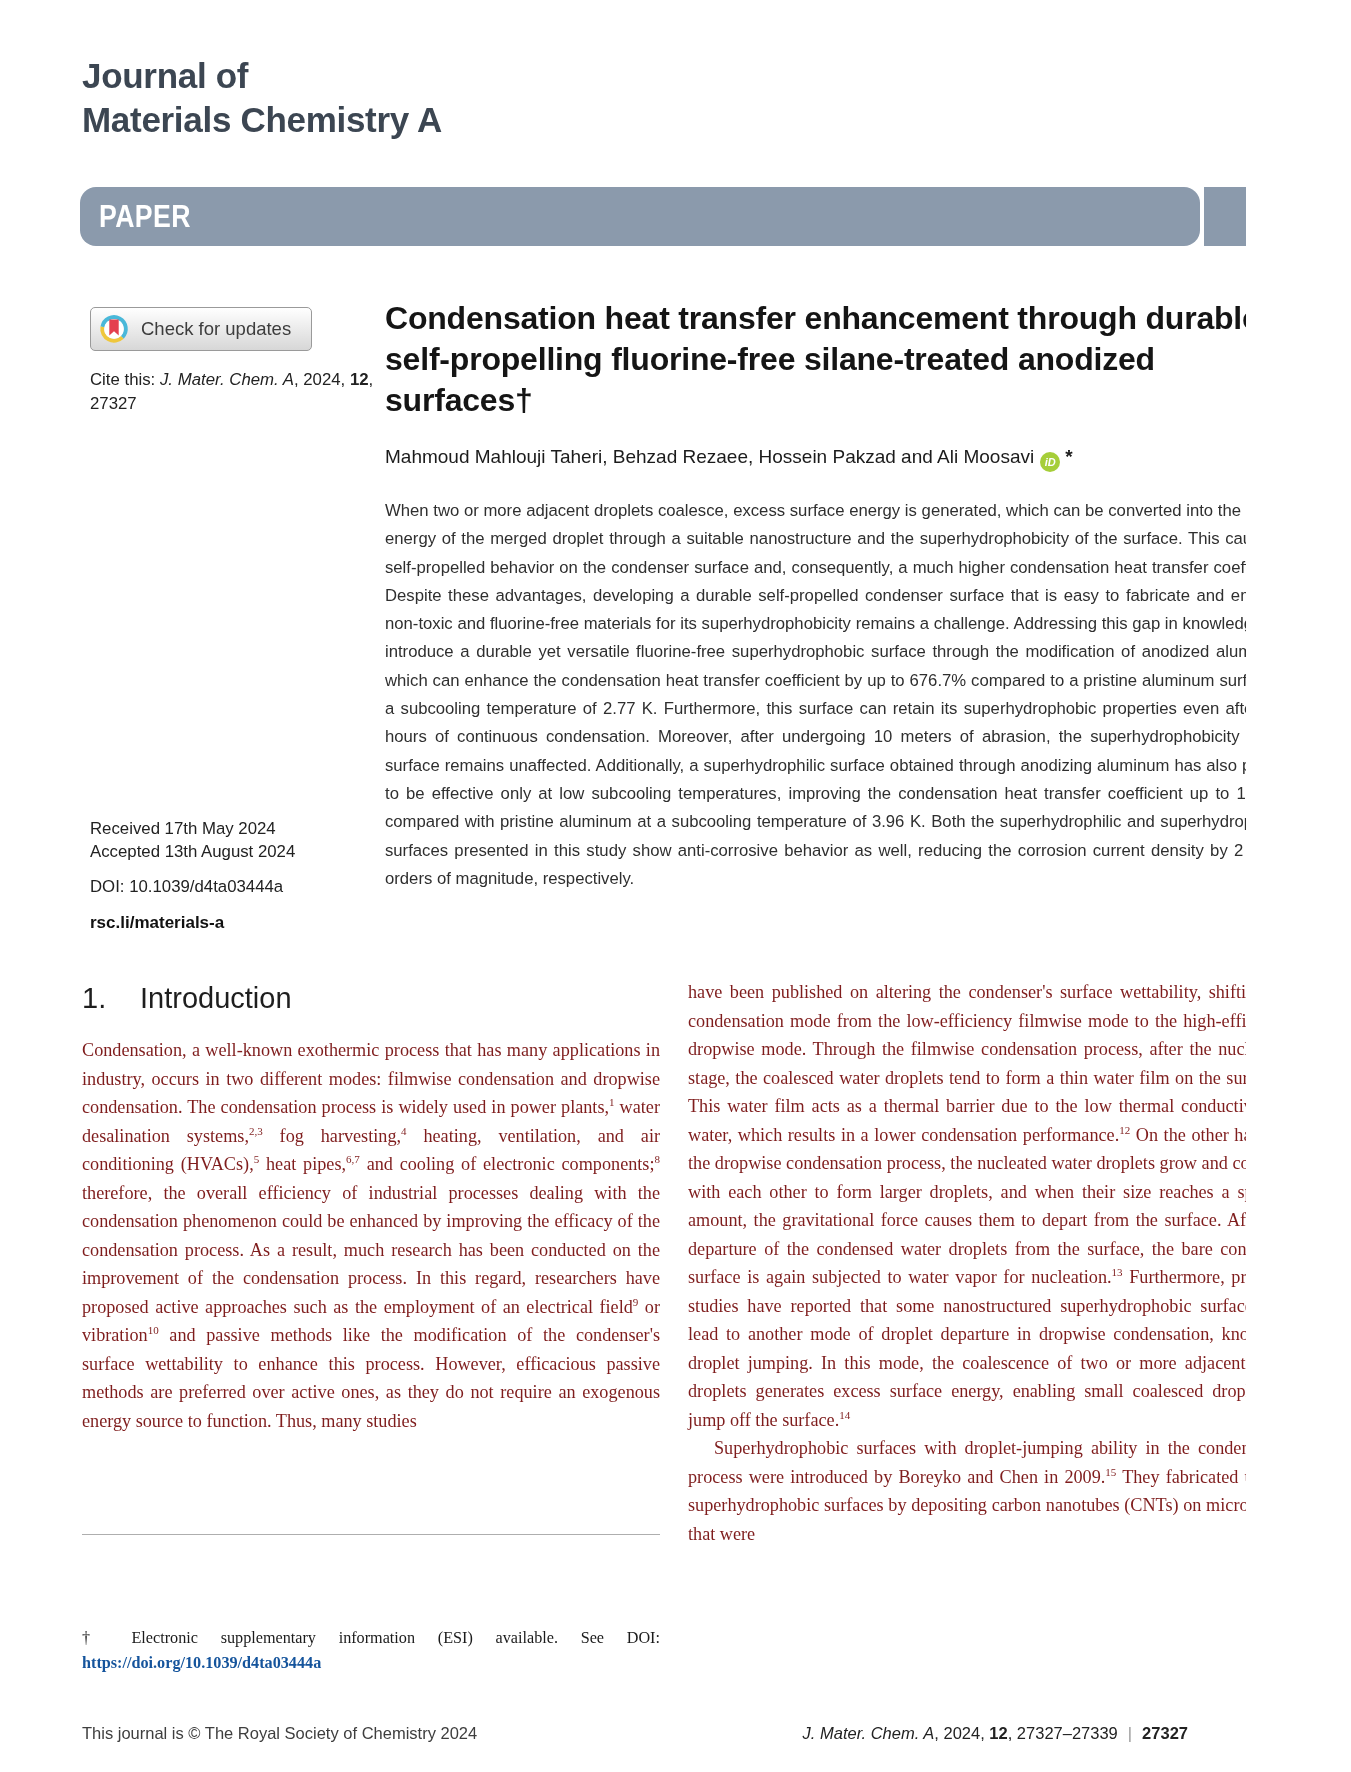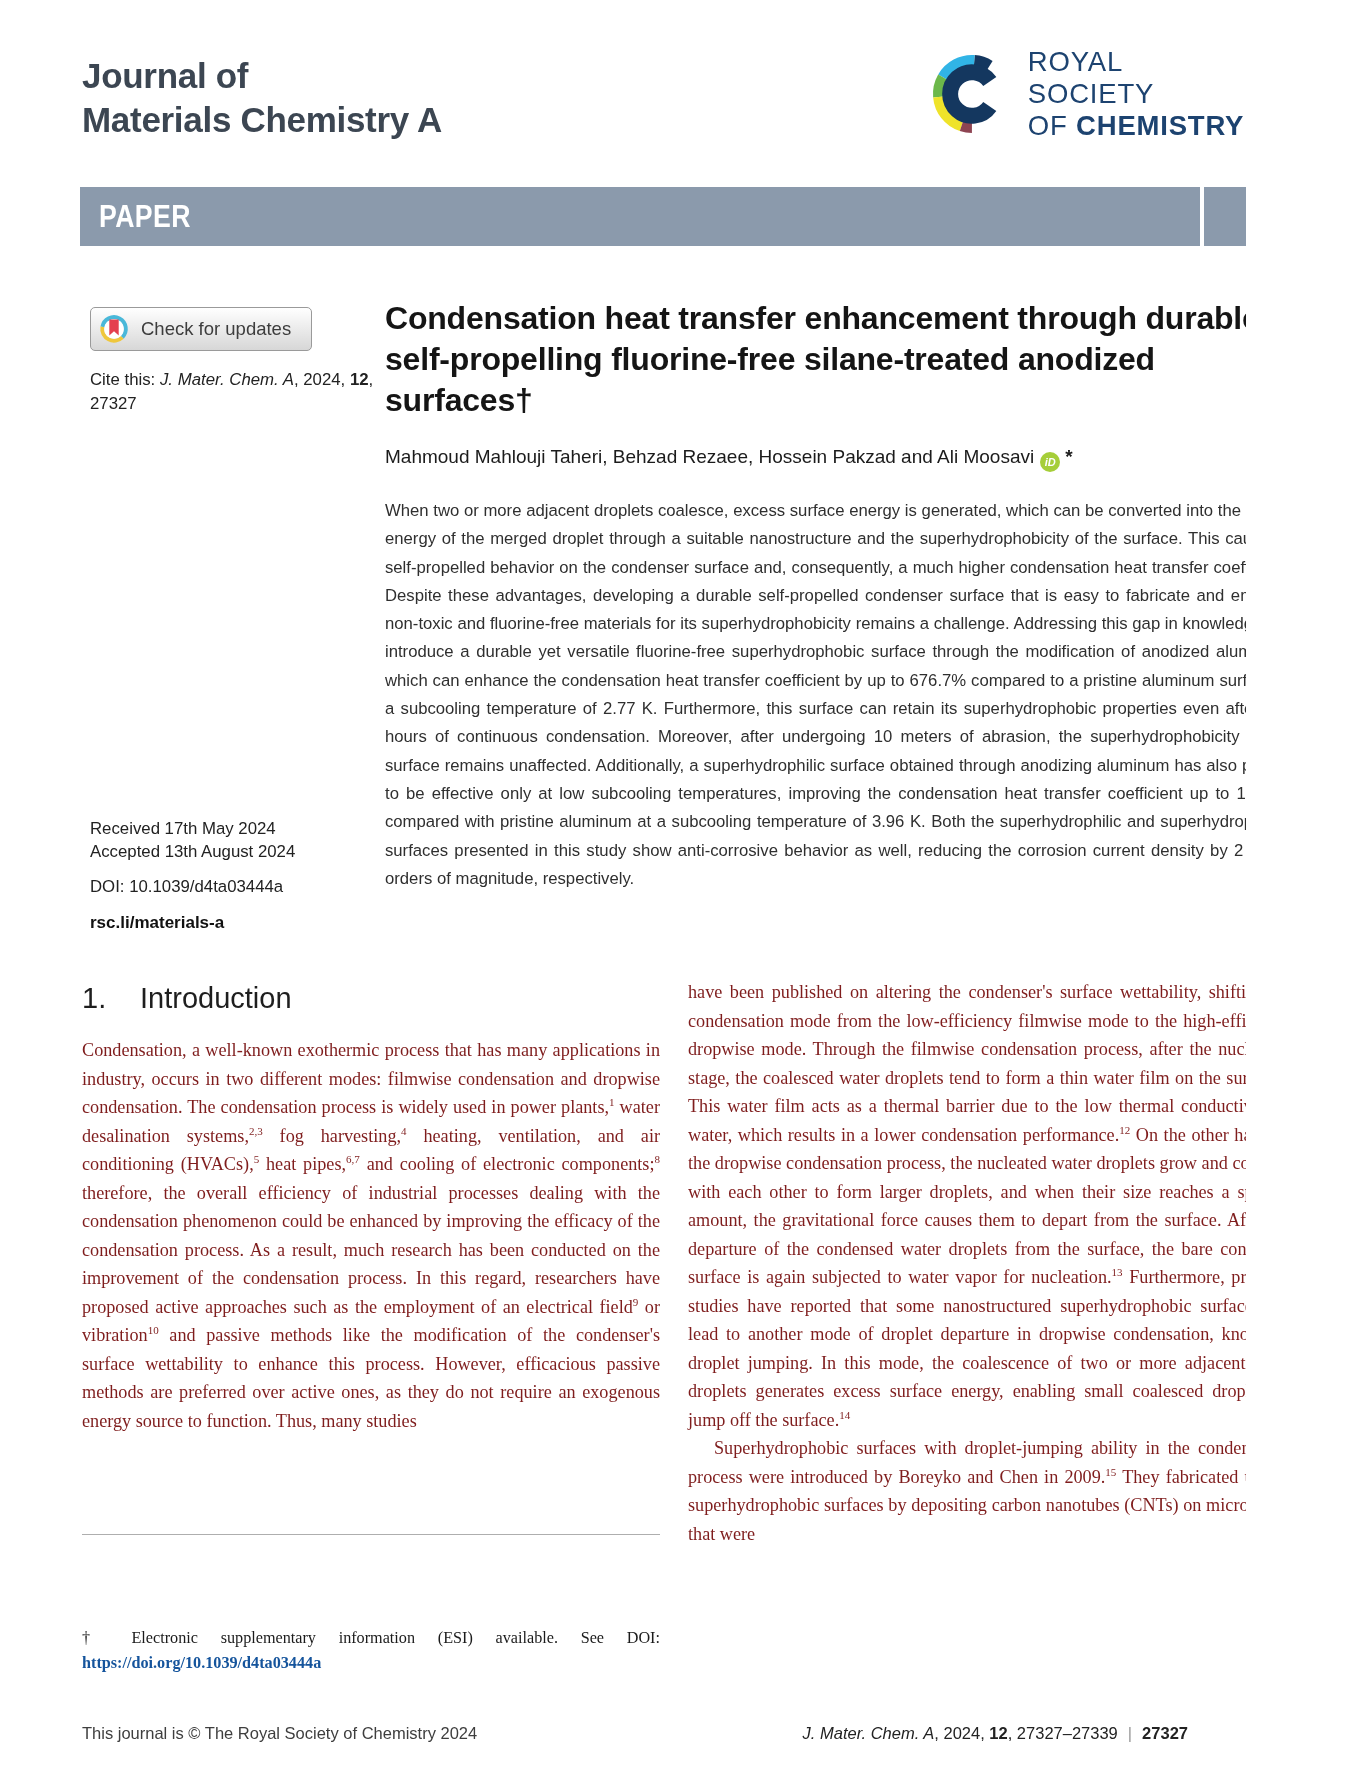--- a/index.html
+++ b/index.html
@@ -8,21 +8,21 @@
 
   
   .journal-title { position:absolute; left:82px; top:54px; font-size:35px; line-height:44px;
                    font-weight:700; color:#3c4652; letter-spacing:-0.3px; }
   .rsc-logo { position:absolute; left:930px; top:46px; display:flex; align-items:center; }
   .rsc-mark { width:88px; height:94px; }
   .rsc-text { margin-left:14px; font-size:27.5px; line-height:32px; color:#1d4370; letter-spacing:0.8px; }
   .rsc-text .bold { font-weight:700; }
 
   
-  .banner-main { position:absolute; left:80px; top:187px; width:1120px; height:59px; background:#8b9aac; }
+  .banner-main { position:absolute; left:80px; top:187px; width:1120px; height:59px; background:#8b9aac;border-radius:16px; }
   .banner-tab  { position:absolute; left:1204px; top:187px; width:64px; height:59px; background:#8b9aac;
                  border-radius:0 10px 10px 0; }
   .banner-label { color:#ffffff; font-weight:700; font-size:31px; line-height:59px; padding-left:22px;
                   display:inline-block; transform:scaleX(0.86); transform-origin:0 50%; letter-spacing:0.5px; }
 
   
   .check-btn { position:absolute; left:90px; top:307px; width:222px; height:44px; box-sizing:border-box;
                border:1px solid #9a9a9a; border-radius:5px; background:linear-gradient(#ffffff,#d7d7d7);
                display:flex; align-items:center; cursor:pointer; }
   .check-btn svg { width:32px; height:32px; margin-left:7px; flex:0 0 auto; }
@@ -73,34 +73,20 @@
 </head>
 <body>
 
 <div class="page">
 
   <div class="journal-title">
     <div>Journal of</div>
     <div>Materials Chemistry A</div>
   </div>
 
-  <div class="rsc-logo">
-    <svg class="rsc-mark" viewBox="0 0 100 110" aria-hidden="true">
-      <path d="M71.2,21.1 A40,40 0 0 0 52.8,15.1" fill="none" stroke="#14375f" stroke-width="13"></path>
-      <path d="M52.8,15.1 A40,40 0 0 0 15.4,35.0" fill="none" stroke="#31b4e6" stroke-width="13"></path>
-      <path d="M15.4,35.0 A40,40 0 0 0 10.2,58.5" fill="none" stroke="#6cb84a" stroke-width="13"></path>
-      <path d="M10.2,58.5 A40,40 0 0 0 37.6,93.0" fill="none" stroke="#efe32a" stroke-width="13"></path>
-      <path d="M37.6,93.0 A40,40 0 0 0 50.0,95.0" fill="none" stroke="#8e4452" stroke-width="13"></path>
-      <path d="M71.3,40.1 A26,26 0 1 0 71.3,69.9" fill="none" stroke="#14375f" stroke-width="19"></path>
-    </svg>
-    <div class="rsc-text">
-      <div>ROYAL SOCIETY</div>
-      <div><span>OF </span><span class="bold">CHEMISTRY</span></div>
-    </div>
-  </div>
 
   <div class="banner-main">
     <span class="banner-label">PAPER</span>
   </div>
   <div class="banner-tab"></div>
 
   <div class="check-btn">
     <svg viewBox="0 0 34 34" aria-hidden="true">
       <path d="M25.8,25.8 A12.5,12.5 0 1 0 4.7,14.8" fill="none" stroke="#49b8d9" stroke-width="4.2"></path>
       <path d="M4.7,14.8 A12.5,12.5 0 0 0 25.8,25.8" fill="none" stroke="#efc73c" stroke-width="4.2"></path>

